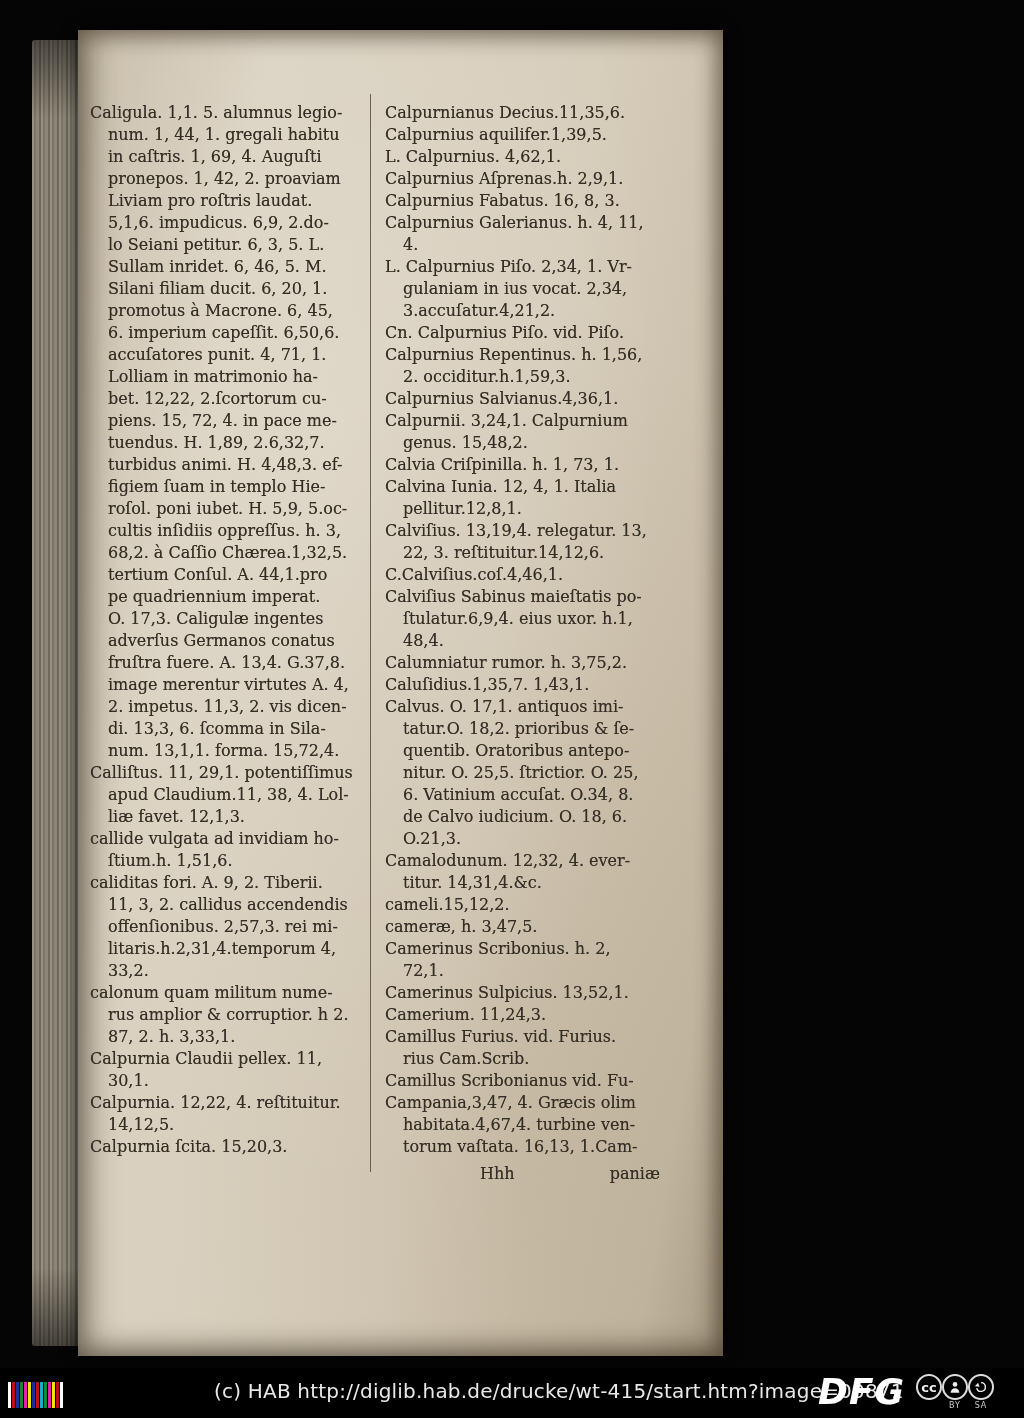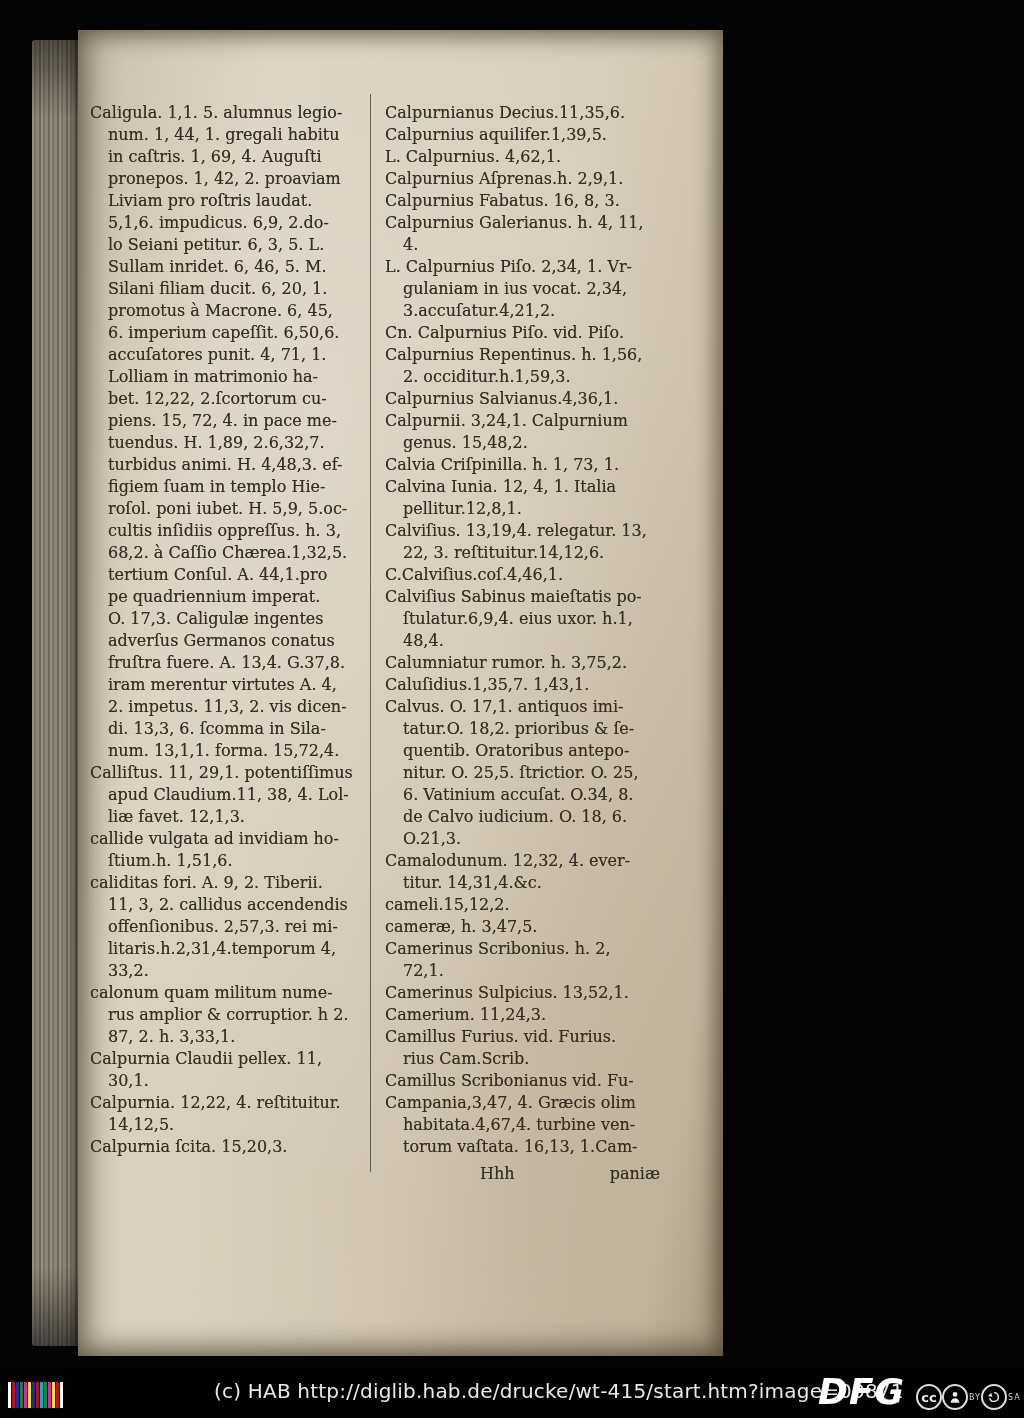--- a/index.html
+++ b/index.html
@@ -33,21 +33,21 @@
   
   .footer{position:absolute;left:0;right:0;bottom:0;height:50px;background:#000;}
   .copyright{position:absolute;left:214px;bottom:15px;color:#e9e9e9;
     font-family:"DejaVu Sans",sans-serif;font-size:20px;letter-spacing:.2px;}
   .dfg{position:absolute;left:818px;bottom:6px;color:#fff;font-family:"DejaVu Sans",sans-serif;
     font-weight:bold;font-style:italic;font-size:36px;letter-spacing:1px;}
   .cc{position:absolute;left:916px;bottom:8px;display:flex;align-items:flex-start;}
   .ccircle{width:26px;height:26px;border:2px solid #ddd;border-radius:50%;display:inline-flex;
     align-items:center;justify-content:center;color:#eee;font-family:"DejaVu Sans",sans-serif;
     font-size:13px;font-weight:bold;box-sizing:border-box;}
-  .ccol{display:inline-flex;flex-direction:row;align-items:center;gap:1px;}
+  .ccol{display:inline-flex;flex-direction:column;align-items:center;gap:1px;}
   .cclabel{color:#ccc;font-family:"DejaVu Sans",sans-serif;font-size:8px;letter-spacing:1px;}
   .strip{position:absolute;left:8px;bottom:10px;height:26px;display:flex;gap:1px;align-items:stretch;}
   .stripe{display:inline-block;width:3px;height:26px;}
 </style>
 </head>
 <body>
 
 <div class="scan">
 
   <div class="edge-strip"></div>
@@ -74,21 +74,21 @@
           <div class="line cont">turbidus animi. H. 4,48,3. ef-</div>
           <div class="line cont">figiem ſuam in templo Hie-</div>
           <div class="line cont">roſol. poni iubet. H. 5,9, 5.oc-</div>
           <div class="line cont">cultis inſidiis oppreſſus. h. 3,</div>
           <div class="line cont">68,2. à Caſſio Chærea.1,32,5.</div>
           <div class="line cont">tertium Conſul. A. 44,1.pro</div>
           <div class="line cont">pe quadriennium imperat.</div>
           <div class="line cont">O. 17,3. Caligulæ ingentes</div>
           <div class="line cont">adverſus Germanos conatus</div>
           <div class="line cont">fruſtra fuere. A. 13,4. G.37,8.</div>
-          <div class="line cont">iram merentur virtutes A. 4,</div>
+          <div class="line cont">image merentur virtutes A. 4,</div>
           <div class="line cont">2. impetus. 11,3, 2. vis dicen-</div>
           <div class="line cont">di. 13,3, 6. ſcomma in Sila-</div>
           <div class="line cont">num. 13,1,1. forma. 15,72,4.</div>
         </div>
         <div class="entry">
           <div class="line">Calliſtus. 11, 29,1. potentiſſimus</div>
           <div class="line cont">apud Claudium.11, 38, 4. Lol-</div>
           <div class="line cont">liæ favet. 12,1,3.</div>
         </div>
         <div class="entry">

